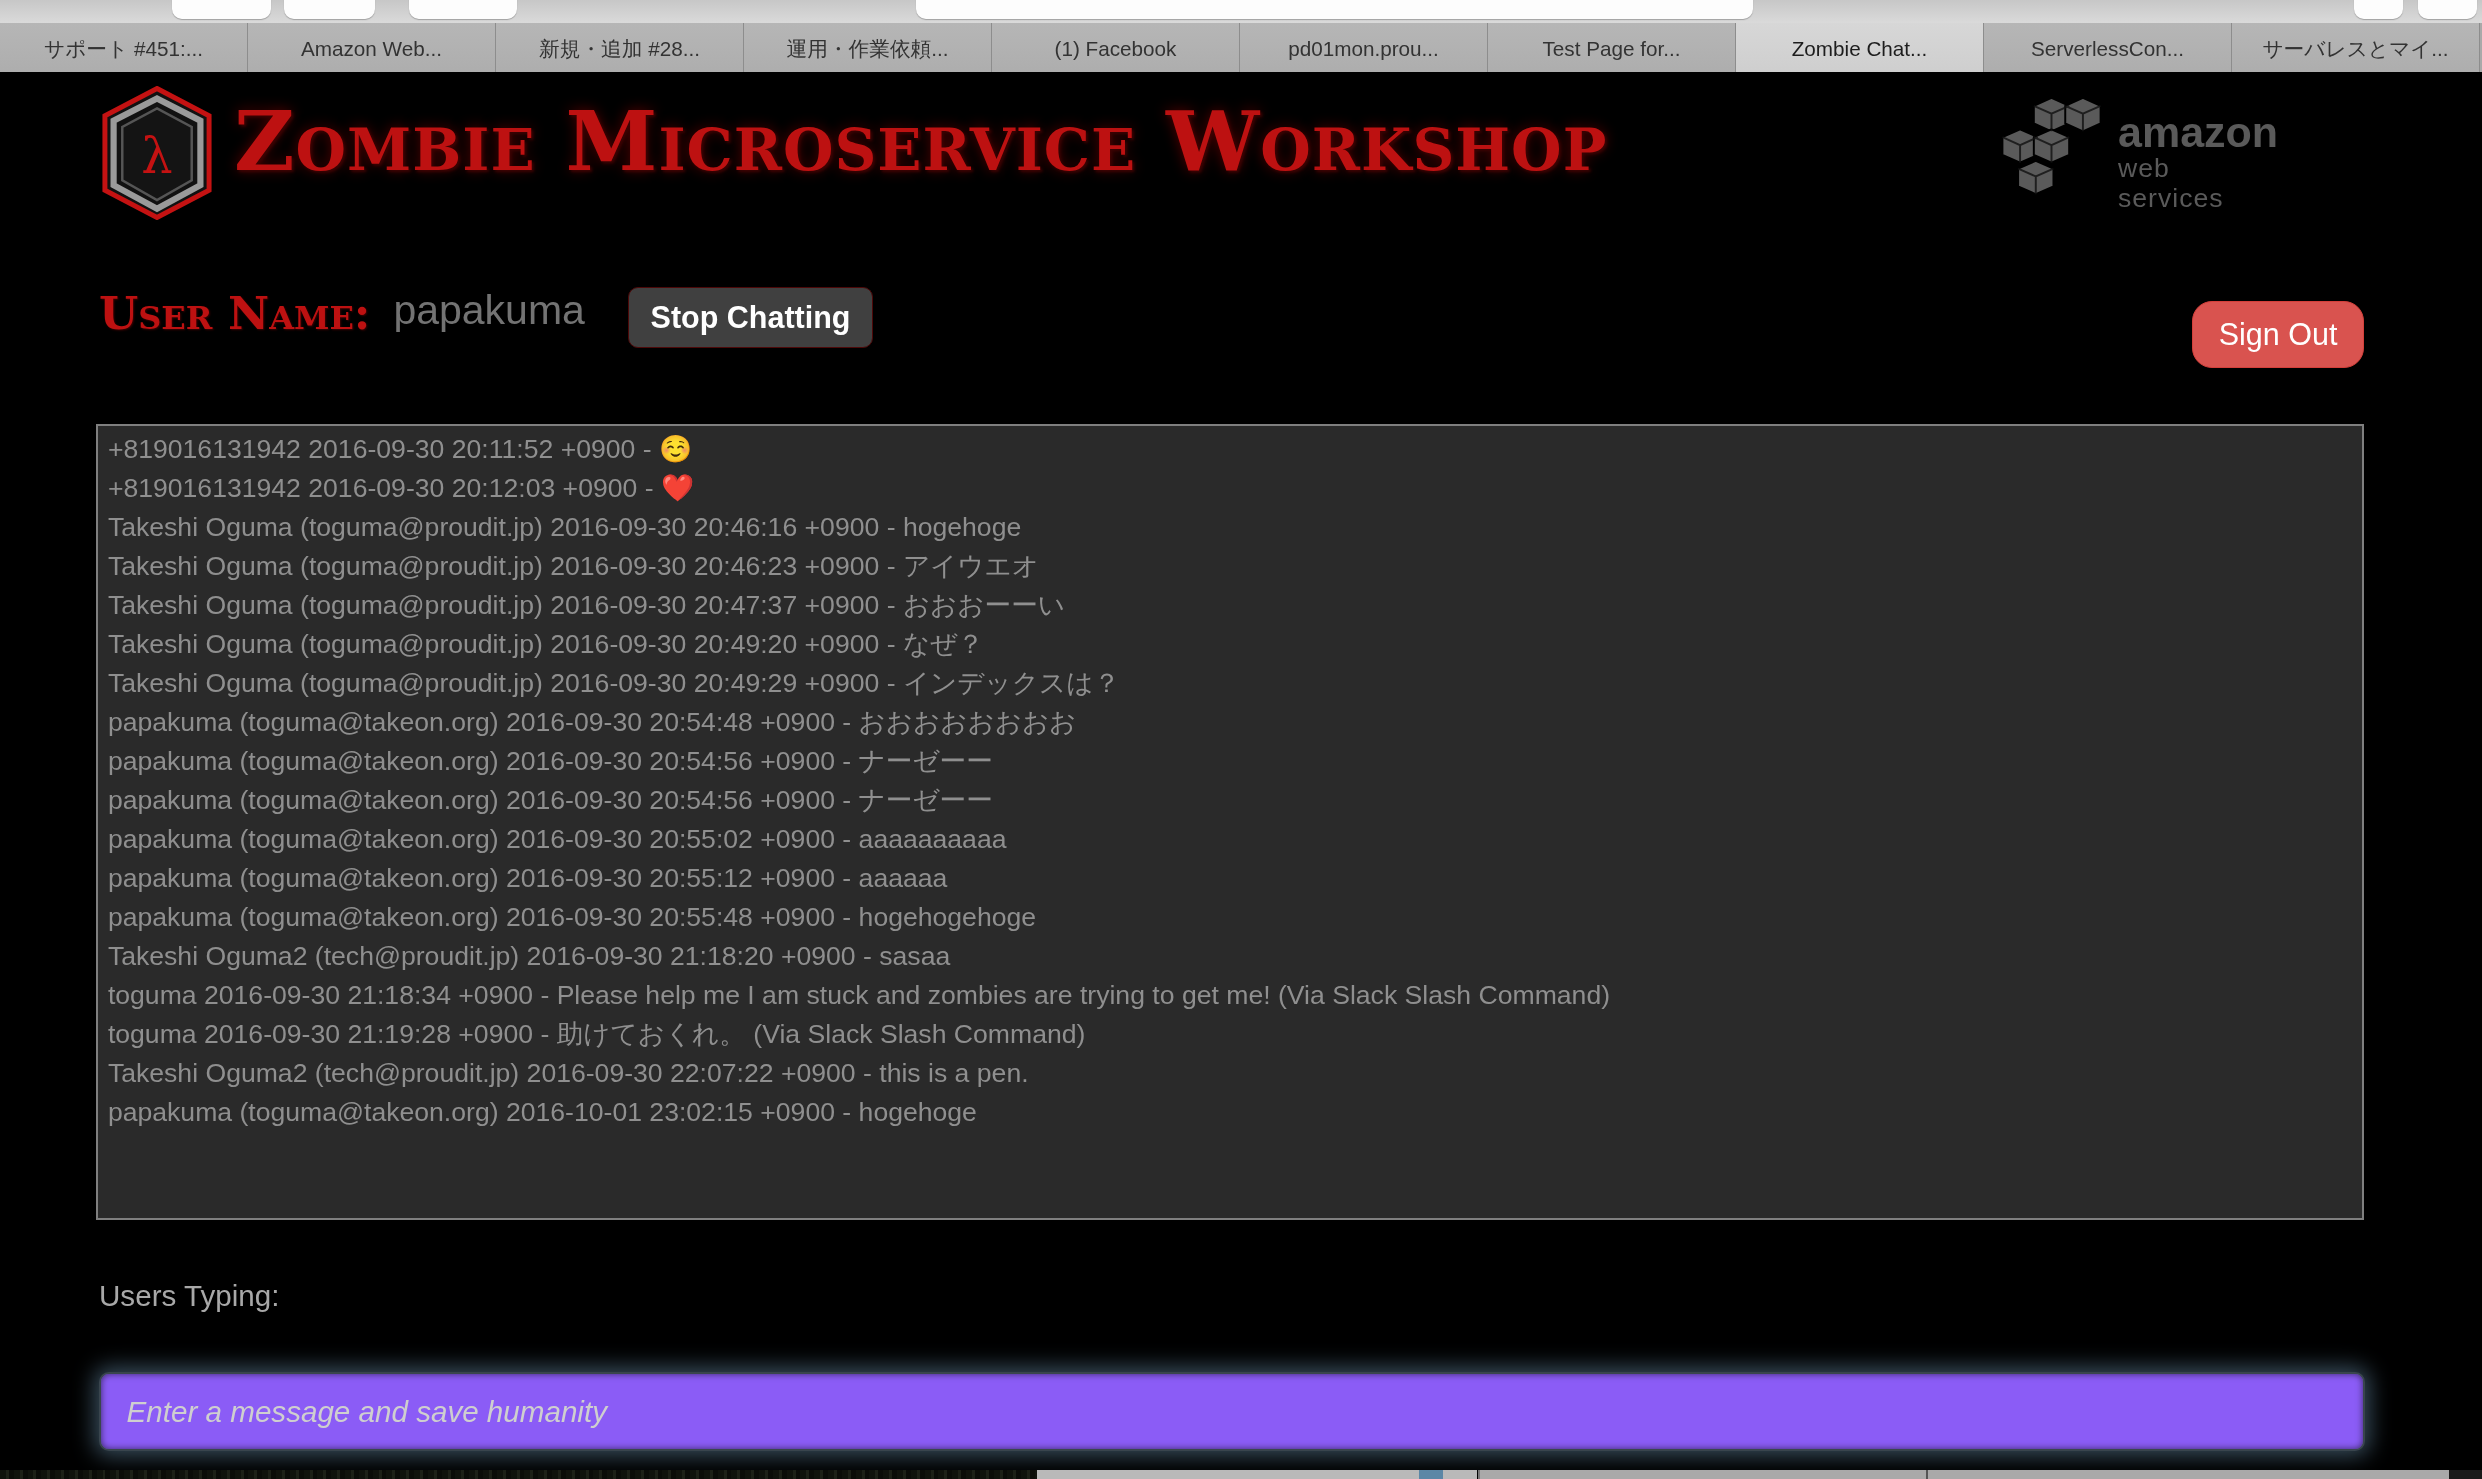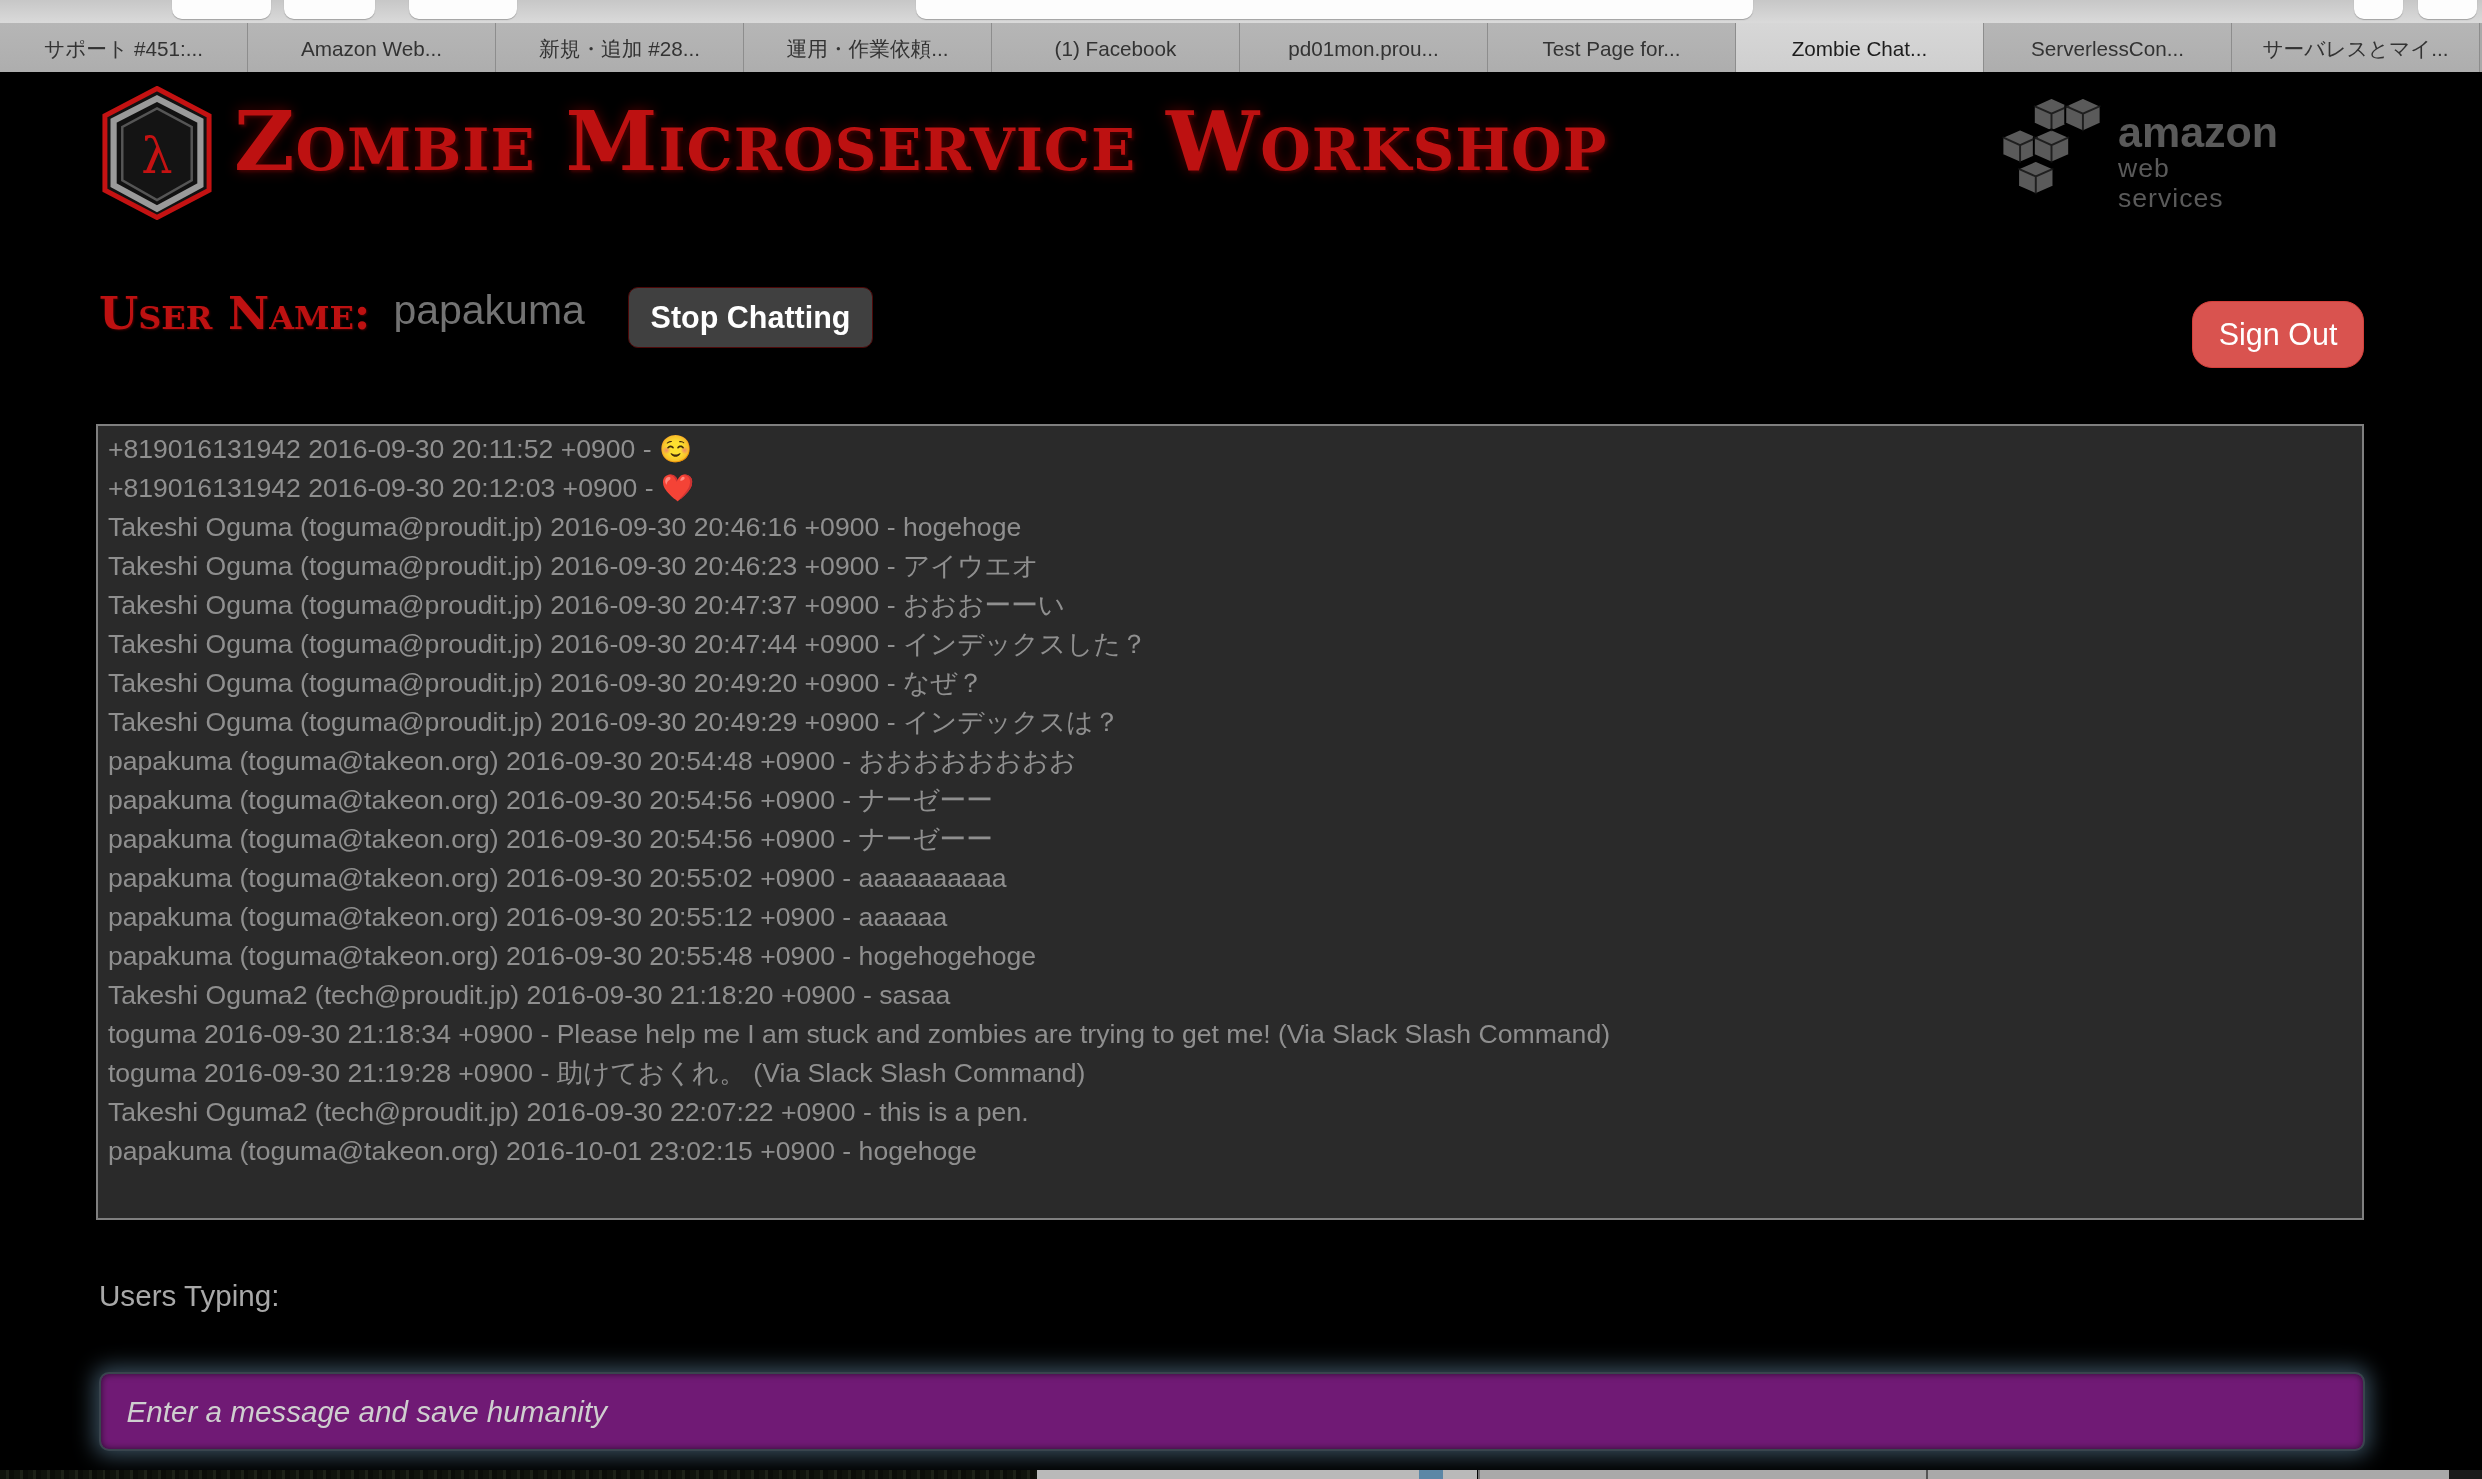--- a/index.html
+++ b/index.html
@@ -43,21 +43,21 @@
     font-size:30.5px;padding:14.8px 25.6px;border-radius:20px;cursor:pointer;}
 
   .chat-log{position:absolute;left:96px;top:352px;width:2268px;height:796px;
     box-sizing:border-box;background:#2a2a2a;border:2px solid #7f7f7f;
     padding:3.9px 9.9px;overflow:hidden;}
   .chat-line{font-size:26.6px;line-height:39px;color:#8f8f8f;white-space:nowrap;overflow:hidden;}
 
   .typing-label{position:absolute;left:99px;top:1207px;font-size:29.6px;color:#a8a8a8;}
 
   .message-input{position:absolute;left:99px;top:1300px;width:2266px;height:79px;
-    box-sizing:border-box;background:#701a75;border:2px solid #39454d;border-radius:9.9px;
+    box-sizing:border-box;background:#8b5cf6;border:2px solid #39454d;border-radius:9.9px;
     box-shadow:0 0 21.7px 4.9px rgba(125,170,205,.45), inset 0 0 7.9px rgba(0,0,0,.6);
     color:#ddd;font-size:29.6px;padding:0 25.6px;outline:none;
     font-family:"Liberation Sans",sans-serif;}
   .message-input::placeholder{color:#cfcfcf;font-style:italic;opacity:1;}
 
   
   .desktop-strip{position:absolute;left:0;top:1470px;width:2482px;height:9.9px;}
   .ds-seg{position:absolute;top:0;height:9.9px;}
 </style>
 </head>
@@ -124,21 +124,20 @@
     <button class="stop-chat-btn">Stop Chatting</button>
   </div>
   <button class="sign-out-btn">Sign Out</button>
 
   <div class="chat-log">
     <div class="chat-line">+819016131942 2016-09-30 20:11:52 +0900 - ☺️</div>
     <div class="chat-line">+819016131942 2016-09-30 20:12:03 +0900 - ❤️</div>
     <div class="chat-line">Takeshi Oguma (toguma@proudit.jp) 2016-09-30 20:46:16 +0900 - hogehoge</div>
     <div class="chat-line">Takeshi Oguma (toguma@proudit.jp) 2016-09-30 20:46:23 +0900 - アイウエオ</div>
     <div class="chat-line">Takeshi Oguma (toguma@proudit.jp) 2016-09-30 20:47:37 +0900 - おおおーーい</div>
-    <div class="chat-line">Takeshi Oguma (toguma@proudit.jp) 2016-09-30 20:47:44 +0900 - インデックスした？</div>
     <div class="chat-line">Takeshi Oguma (toguma@proudit.jp) 2016-09-30 20:49:20 +0900 - なぜ？</div>
     <div class="chat-line">Takeshi Oguma (toguma@proudit.jp) 2016-09-30 20:49:29 +0900 - インデックスは？</div>
     <div class="chat-line">papakuma (toguma@takeon.org) 2016-09-30 20:54:48 +0900 - おおおおおおおお</div>
     <div class="chat-line">papakuma (toguma@takeon.org) 2016-09-30 20:54:56 +0900 - ナーゼーー</div>
     <div class="chat-line">papakuma (toguma@takeon.org) 2016-09-30 20:54:56 +0900 - ナーゼーー</div>
     <div class="chat-line">papakuma (toguma@takeon.org) 2016-09-30 20:55:02 +0900 - aaaaaaaaaa</div>
     <div class="chat-line">papakuma (toguma@takeon.org) 2016-09-30 20:55:12 +0900 - aaaaaa</div>
     <div class="chat-line">papakuma (toguma@takeon.org) 2016-09-30 20:55:48 +0900 - hogehogehoge</div>
     <div class="chat-line">Takeshi Oguma2 (tech@proudit.jp) 2016-09-30 21:18:20 +0900 - sasaa</div>
     <div class="chat-line">toguma 2016-09-30 21:18:34 +0900 - Please help me I am stuck and zombies are trying to get me! (Via Slack Slash Command)</div>

